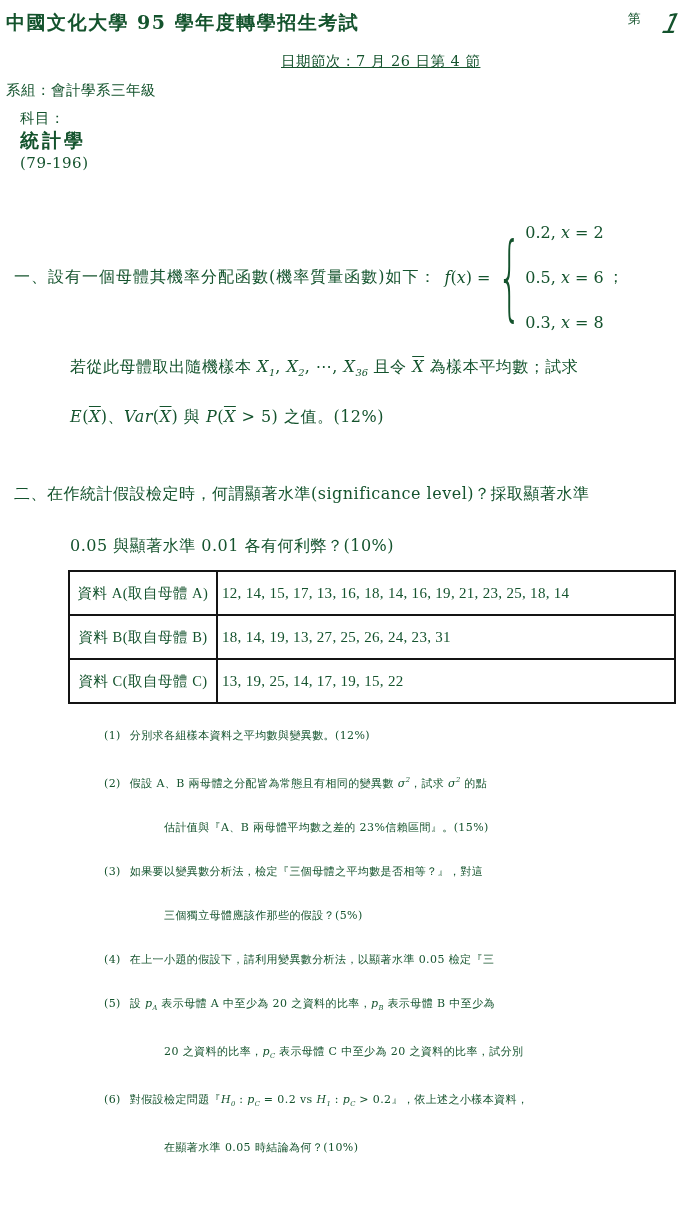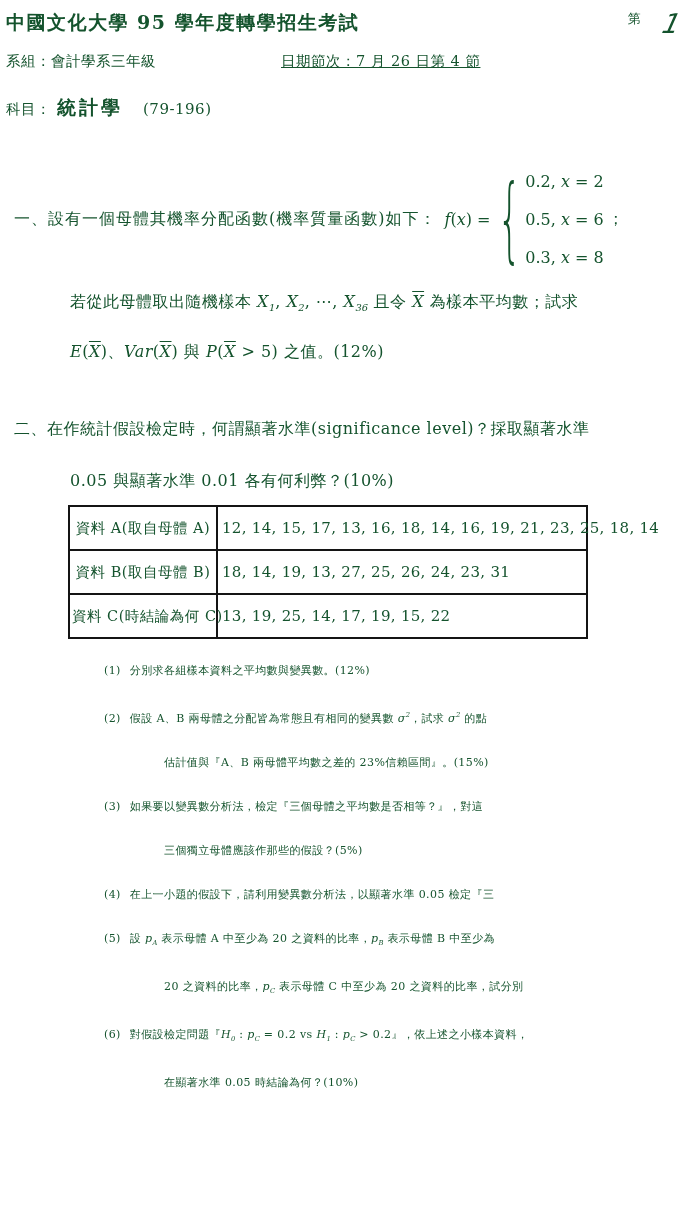--- a/index.html
+++ b/index.html
@@ -10,45 +10,45 @@
     padding:8px 6px 0 6px;
   }
   .doc-line{margin:0;white-space:nowrap;letter-spacing:0.5px;}
   
   .title-row{display:flex;justify-content:space-between;align-items:flex-start;}
   .exam-title{font-size:19px;font-weight:700;margin:2px 0 0 0;letter-spacing:1.5px;white-space:nowrap;}
   .page-no{display:flex;gap:22px;align-items:flex-start;padding-right:14px;}
   .page-no-label{font-size:13px;margin-top:2px;}
   .page-no-hand{font-size:27px;font-style:italic;transform:skewX(-14deg);font-family:"DejaVu Sans",sans-serif;font-weight:300;}
   .meta-row{display:flex;margin-top:13px;font-size:14.5px;letter-spacing:0.5px;}
-  .dept-field{width:275px;white-space:nowrap;}
+  .dept-field{width:275px;white-space:nowrap;margin-top:29px;}
   .date-field{white-space:nowrap;text-decoration:underline;}
-  .subject-row{display:flex;align-items:baseline;margin-top:24px;font-size:14.5px;letter-spacing:0.5px;}
+  .subject-row{display:flex;align-items:baseline;margin-top:9px;font-size:14.5px;letter-spacing:0.5px;flex-direction:column;}
   .subject-name{font-size:19px;font-weight:700;letter-spacing:3px;margin:0 6px;text-align:right;}
   .subject-code{margin-left:14px;font-size:15px;}
   
   .mi{font-style:italic;}
   .ol{text-decoration:overline;}
   sub.mi,sup.mi{font-size:0.62em;font-style:italic;letter-spacing:0;}
   
   .q1-head{display:flex;align-items:center;margin-top:46px;padding-left:8px;}
   .q1-intro{flex:0 0 auto;letter-spacing:1px;}
   .q1-fx{margin-left:8px;white-space:nowrap;}
   .brace{display:inline-block;font-size:36px;font-weight:300;transform:scaleY(2.55) scaleX(1.05);margin:0 4px 0 8px;font-family:"DejaVu Sans","Liberation Sans",sans-serif;}
-  .cases{display:flex;flex-direction:column;gap:9px;}
+  .cases{display:flex;flex-direction:column;gap:16px;}
   .case-line{line-height:29px;white-space:nowrap;}
   .cases-suffix{align-self:center;margin-left:4px;}
   .q1-l2{margin:20px 0 0 64px;}
   .q1-l3{margin:29px 0 14px 64px;}
   
   .q2-l1{margin:56px 0 0 8px;}
   .q2-l2{margin:31px 0 0 64px;}
   
   .q3-intro{margin:60px 0 0 8px;}
-  table.sample{border-collapse:collapse;margin:13px 0 0 62px;table-layout:fixed;width:520px;}
+  table.sample{border-collapse:collapse;margin:13px 0 0 62px;table-layout:fixed;width:608px;font-family:Liberation Serif, serif;}
   table.sample,table.sample td{border:2px solid #141414;}
   td.lbl{width:142px;text-align:center;font-size:14.5px;letter-spacing:0.5px;white-space:nowrap;height:42px;padding:0 2px;}
   td.vals{font-size:15px;padding:0 4px 0 4px;white-space:nowrap;letter-spacing:0.3px;border-radius:7px;}
   
   .subs{margin-top:10px;}
   .sub-line{margin:0;line-height:44px;white-space:nowrap;letter-spacing:0.4px;padding-left:98px;font-size:11px;}
   .sub-line .marker{display:inline-block;margin-right:9px;}
   .sub-line.cont{padding-left:158px;}
 </style>
 </head>
@@ -100,21 +100,21 @@
       <tbody>
         <tr>
           <td class="lbl">資料 A(取自母體 A)</td>
           <td class="vals">12, 14, 15, 17, 13, 16, 18, 14, 16, 19, 21, 23, 25, 18, 14</td>
         </tr>
         <tr>
           <td class="lbl">資料 B(取自母體 B)</td>
           <td class="vals">18, 14, 19, 13, 27, 25, 26, 24, 23, 31</td>
         </tr>
         <tr>
-          <td class="lbl">資料 C(時結論為何 C)</td>
+          <td class="lbl">資料 C(取自母體 C)</td>
           <td class="vals">13, 19, 25, 14, 17, 19, 15, 22</td>
         </tr>
       </tbody>
     </table>
 
     <div class="subs">
 
       <p class="sub-line"><span class="marker">(1)</span><span>分別求各組樣本資料之平均數與變異數。(12%)</span></p>
 
       <p class="sub-line"><span class="marker">(2)</span><span>假設 A、B 兩母體之分配皆為常態且有相同的變異數 <span class="mi">σ</span><sup class="mi">2</sup>，試求 <span class="mi">σ</span><sup class="mi">2</sup> 的點</span></p>

